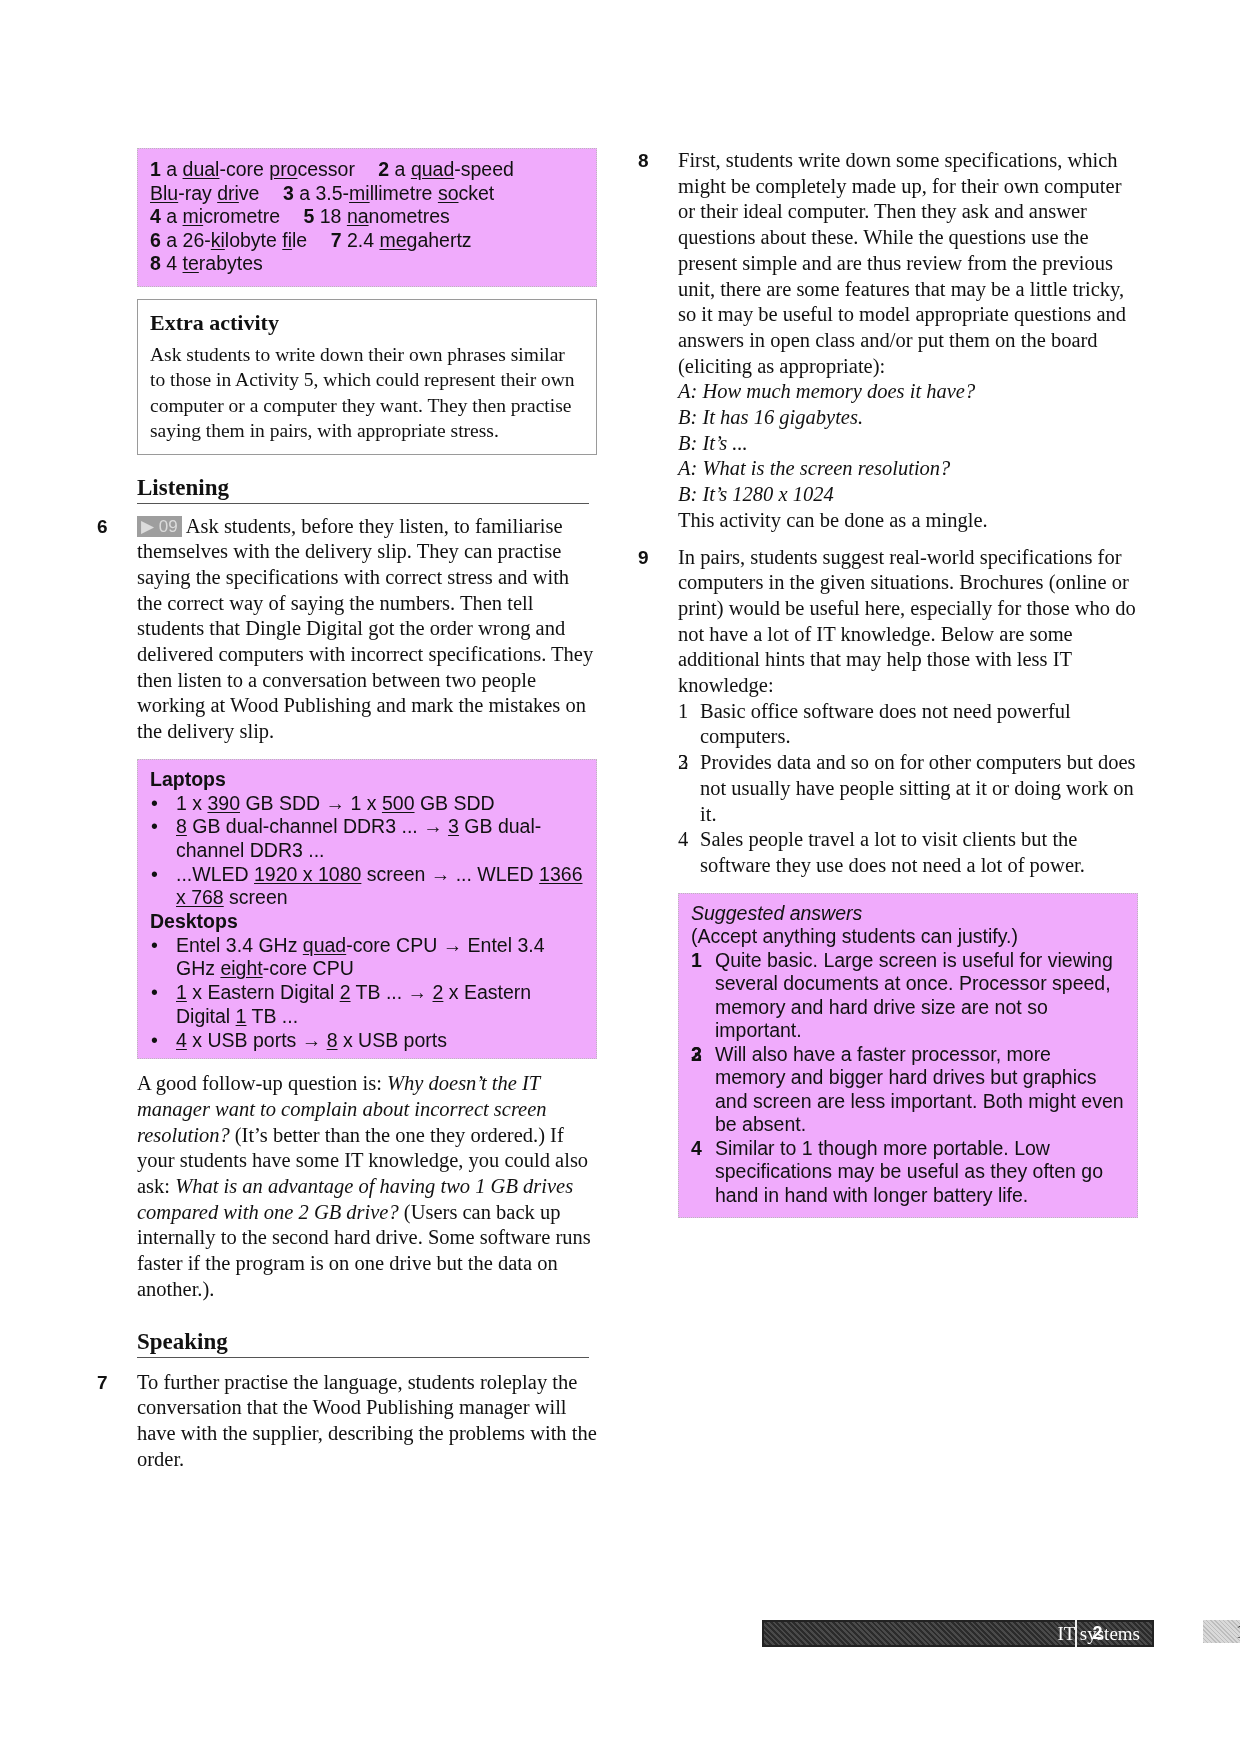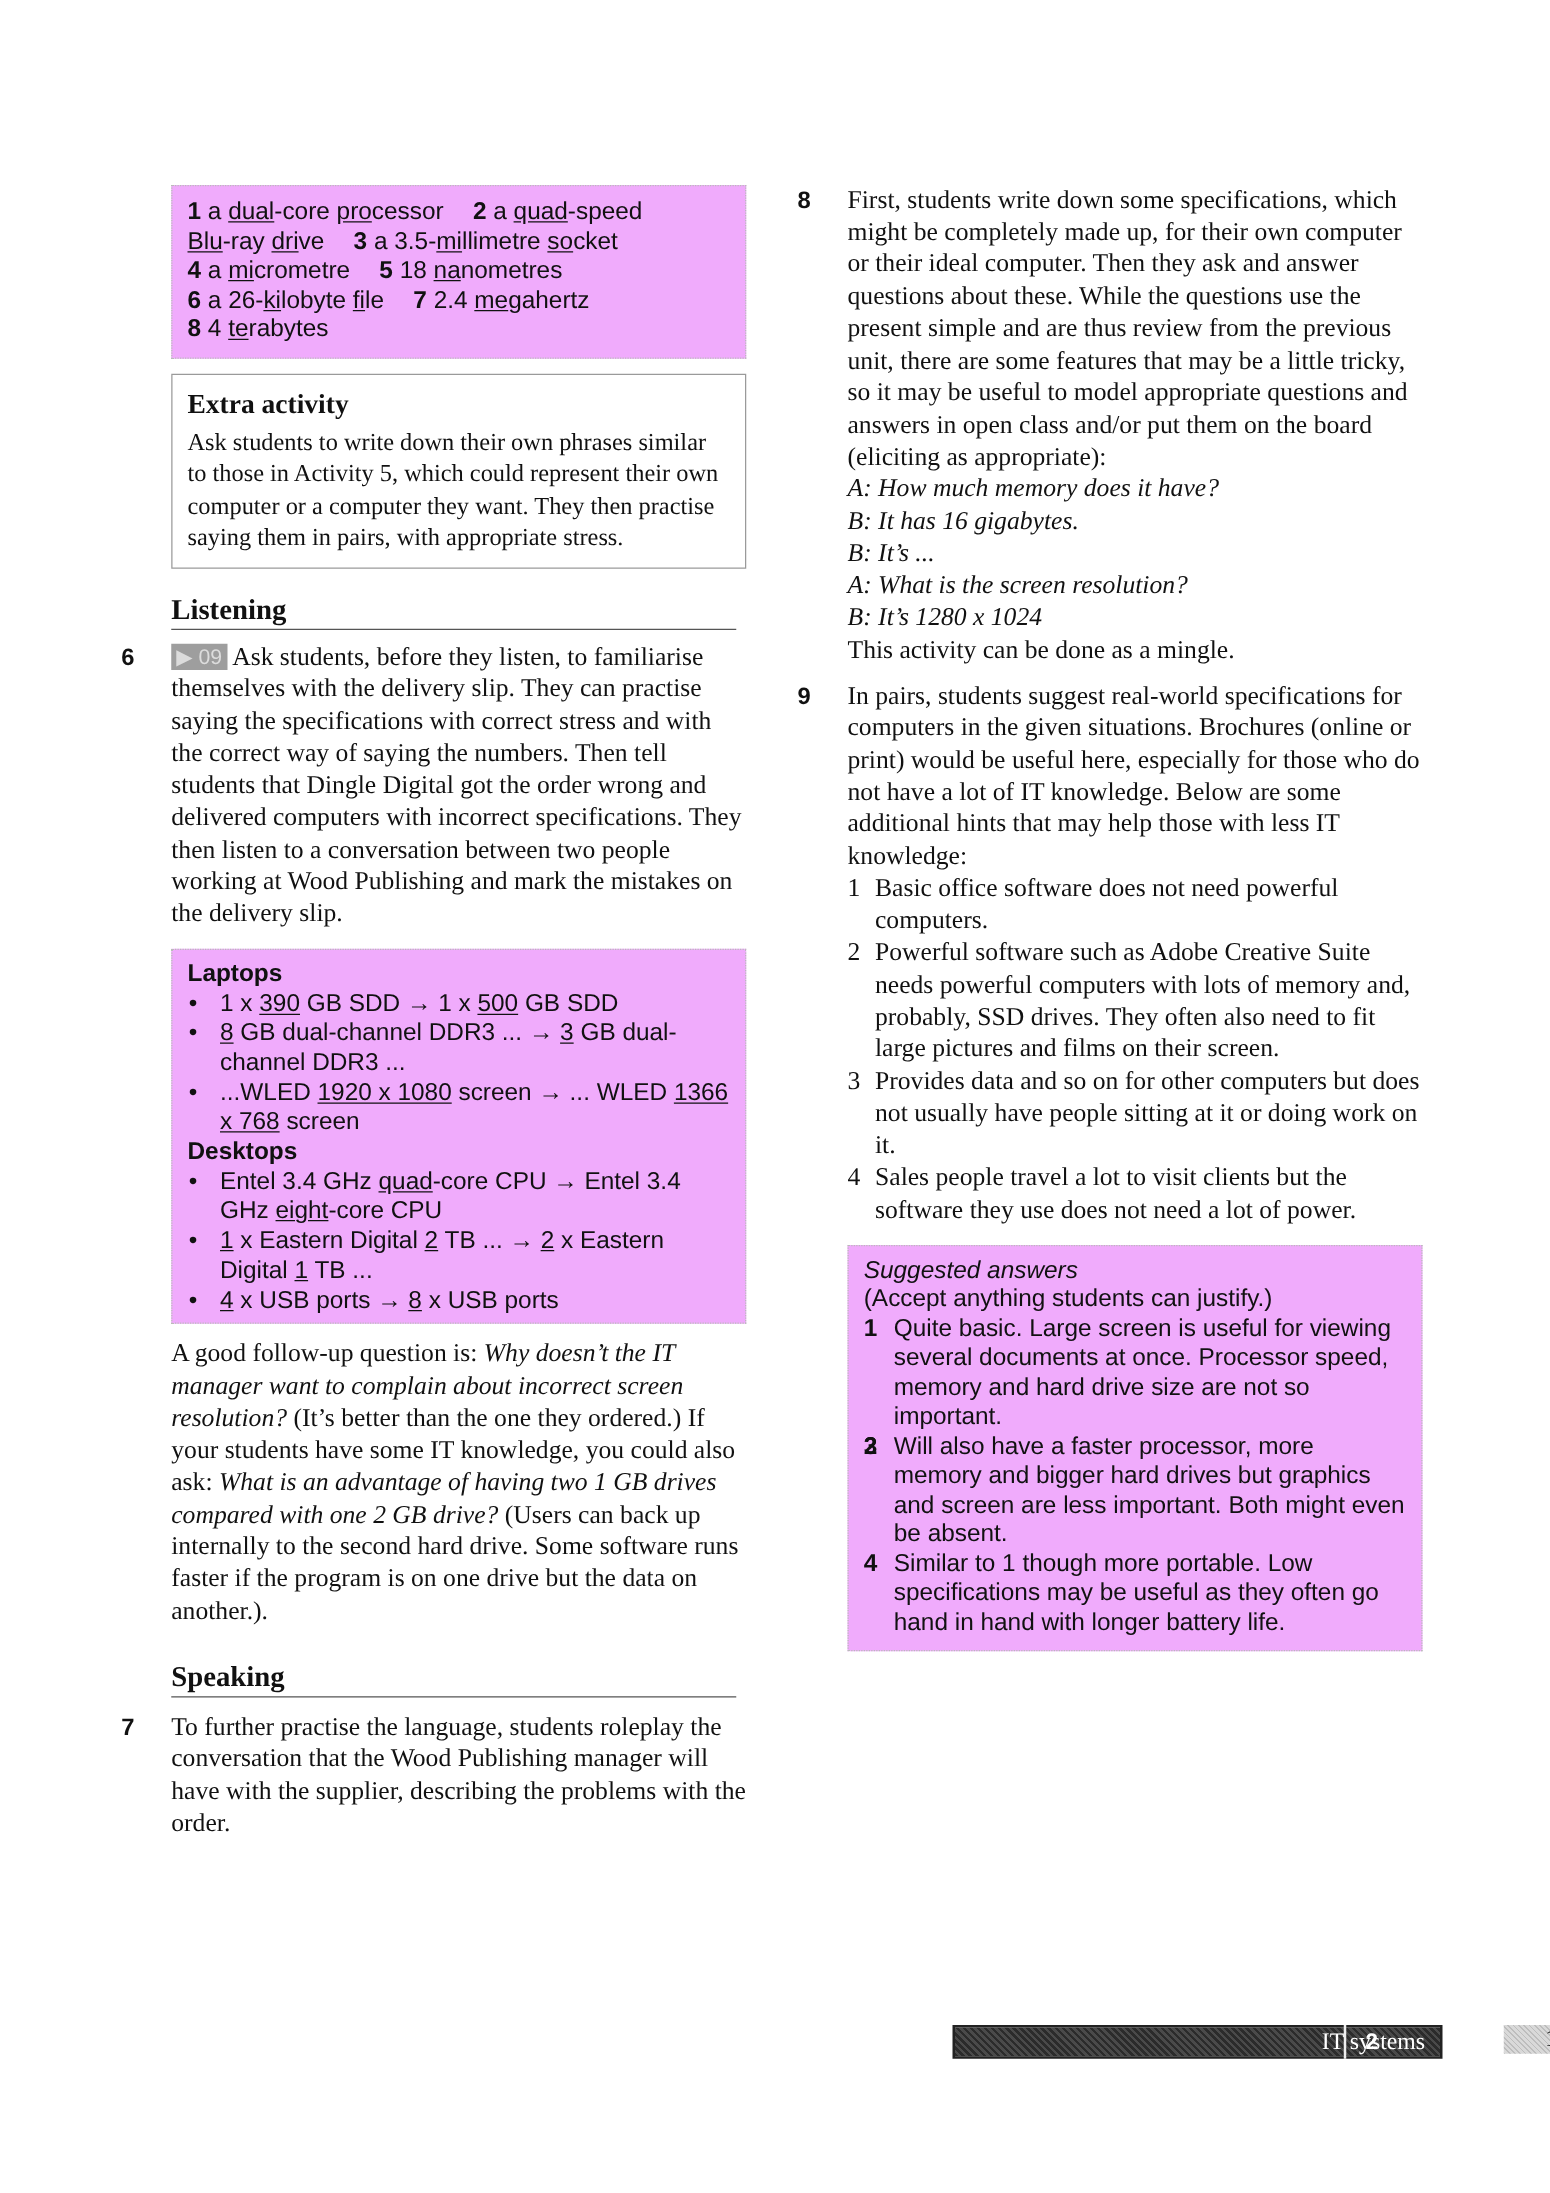--- a/index.html
+++ b/index.html
@@ -127,21 +127,21 @@
       <div>B: It’s 1280 x 1024</div>
     </div>
     <div>This activity can be done as a mingle.</div>
   </div>
 
   <div class="para" style="margin-top:11px;">
     <span class="num">9</span>
     <div>In pairs, students suggest real-world specifications for computers in the given situations. Brochures (online or print) would be useful here, especially for those who do not have a lot of IT knowledge. Below are some additional hints that may help those with less IT knowledge:</div>
     <ul class="hints">
       <li><span class="hn">1</span><span>Basic office software does not need powerful computers.</span></li>
-      <li><span class="hn">2</span><span>Powerful software such as Adobe Creative Suite needs powerful computers with lots of memory and, probably, SSD drives. They often also need to fit large pictures and films on their screen.</span></li>
+      <li><span class="hn">2</span></li>
       <li><span class="hn">3</span><span>Provides data and so on for other computers but does not usually have people sitting at it or doing work on it.</span></li>
       <li><span class="hn">4</span><span>Sales people travel a lot to visit clients but the software they use does not need a lot of power.</span></li>
     </ul>
   </div>
 
   <div class="graybox suggest" style="margin-top:14px;">
     <div class="sa-title">Suggested answers</div>
     <div>(Accept anything students can justify.)</div>
     <ol>
       <li><span class="sn">1</span><span>Quite basic. Large screen is useful for viewing several documents at once. Processor speed, memory and hard drive size are not so important.</span></li>

